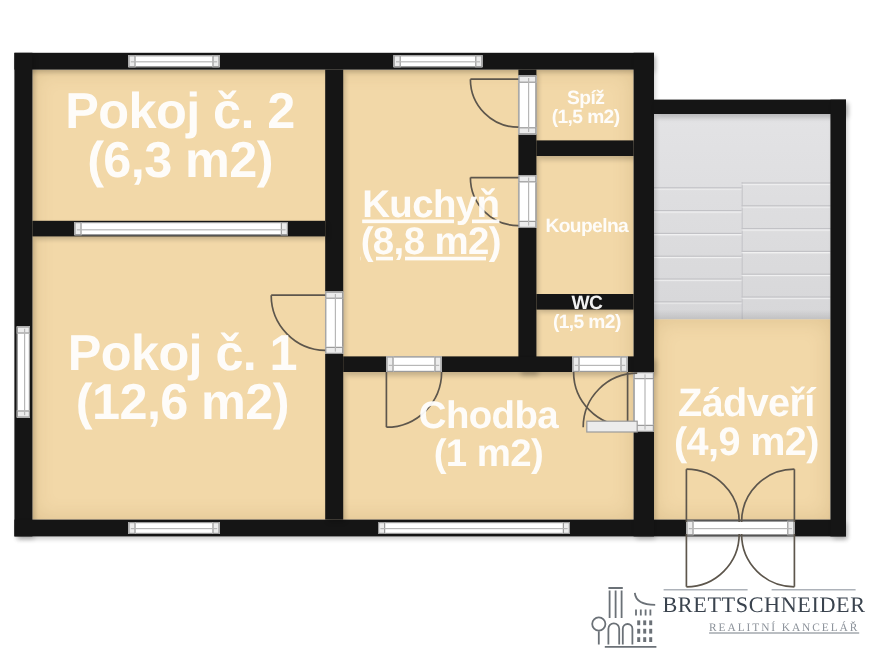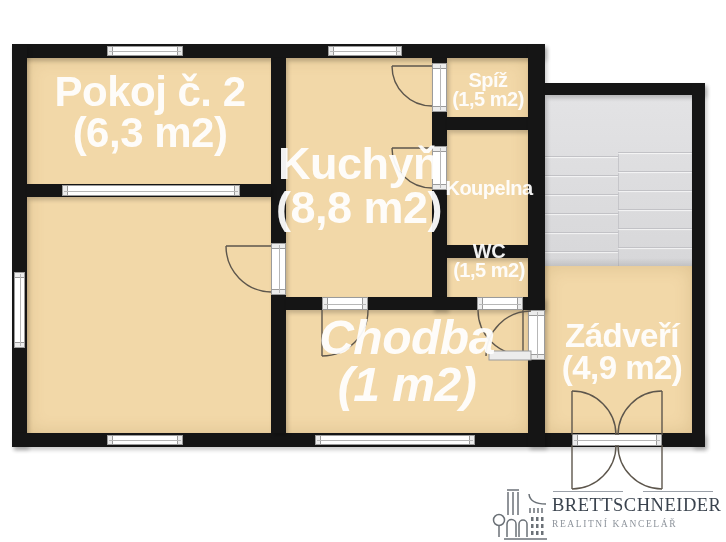--- a/index.html
+++ b/index.html
@@ -29,27 +29,27 @@
   .win.h .cap{width:6px;top:-1px;bottom:-1px;}
   .win.h .cap.c1{left:-1px;} .win.h .cap.c2{right:-1px;}
   .win.v .cap{height:6px;left:-1px;right:-1px;}
   .win.v .cap.c1{top:-1px;} .win.v .cap.c2{bottom:-1px;}
   .doors{position:absolute;left:0;top:0;z-index:4;}
   .doors path{fill:none;stroke:var(--door_arc);stroke-width:1.4;}
   .doors rect{fill:#ececec;stroke:#9b9b9b;}
   .room-label{position:absolute;z-index:5;color:var(--label_text);font-weight:bold;
     text-align:center;white-space:nowrap;transform:translate(-50%,-50%);
     line-height:.97;letter-spacing:-.5px;opacity:.94;}
-  .sz-xl{font-size:42px;} .sz-ch{font-size:48px;font-style:italic;} .sz-lg{font-size:45px;}
-  .sz-md{font-size:33px;} .sz-sm{font-size:20px;}
+  .sz-xl{font-size:42px;} .sz-ch{font-size:32px;} .sz-lg{font-size:32px;text-decoration:underline;}
+  .sz-md{font-size:33px;} .sz-sm{font-size:16px;}
   .rule{position:absolute;height:1px;background:#9aa0a8;z-index:6;}
   .brand-name{position:absolute;z-index:6;font-family:"Liberation Serif","DejaVu Serif",serif;
     color:var(--logo_dark);font-size:18.5px;letter-spacing:.5px;text-align:center;white-space:nowrap;}
   .brand-tagline{position:absolute;z-index:6;font-family:"Liberation Serif","DejaVu Serif",serif;
-    color:var(--logo_muted);font-size:9.5px;letter-spacing:1.6px;text-align:left;white-space:nowrap;}
+    color:var(--logo_muted);font-size:9.5px;letter-spacing:1.6px;text-align:right;white-space:nowrap;text-decoration:underline;}
   .brand-icon{position:absolute;z-index:6;}
   .brand-icon path,.brand-icon circle,.brand-icon line{fill:none;stroke:#6b7177;stroke-width:1.5;}
   .brand-icon rect{fill:#6b7177;stroke:none;}
 </style>
 </head>
 <body>
 
 <div class="canvas">
 
   <div class="floor" style="left:27px;top:58px;width:501px;height:375px"></div>
@@ -184,20 +184,24 @@
       <path d="M572,445 L572,489"></path>
         <path d="M572,489 A44,44 0 0 0 616,445"></path>
       <path d="M662,445 L662,489"></path>
         <path d="M662,489 A44,44 0 0 1 618,445"></path>
     </g>
   </svg>
 
   <div class="room-label sz-xl" style="left:150px;top:113px">
     <div>Pokoj č. 2</div>
     <div>(6,3 m2)</div>
+  </div>
+  <div class="room-label sz-xl" style="left:152px;top:315px">
+    <div>Pokoj č. 1</div>
+    <div>(12,6 m2)</div>
   </div>
   <div class="room-label sz-lg" style="left:359px;top:186px">
     <div>Kuchyň</div>
     <div>(8,8 m2)</div>
   </div>
   <div class="room-label sz-sm" style="left:488px;top:90px">
     <div>Spíž</div>
     <div>(1,5 m2)</div>
   </div>
   <div class="room-label sz-sm" style="left:489px;top:189px">

